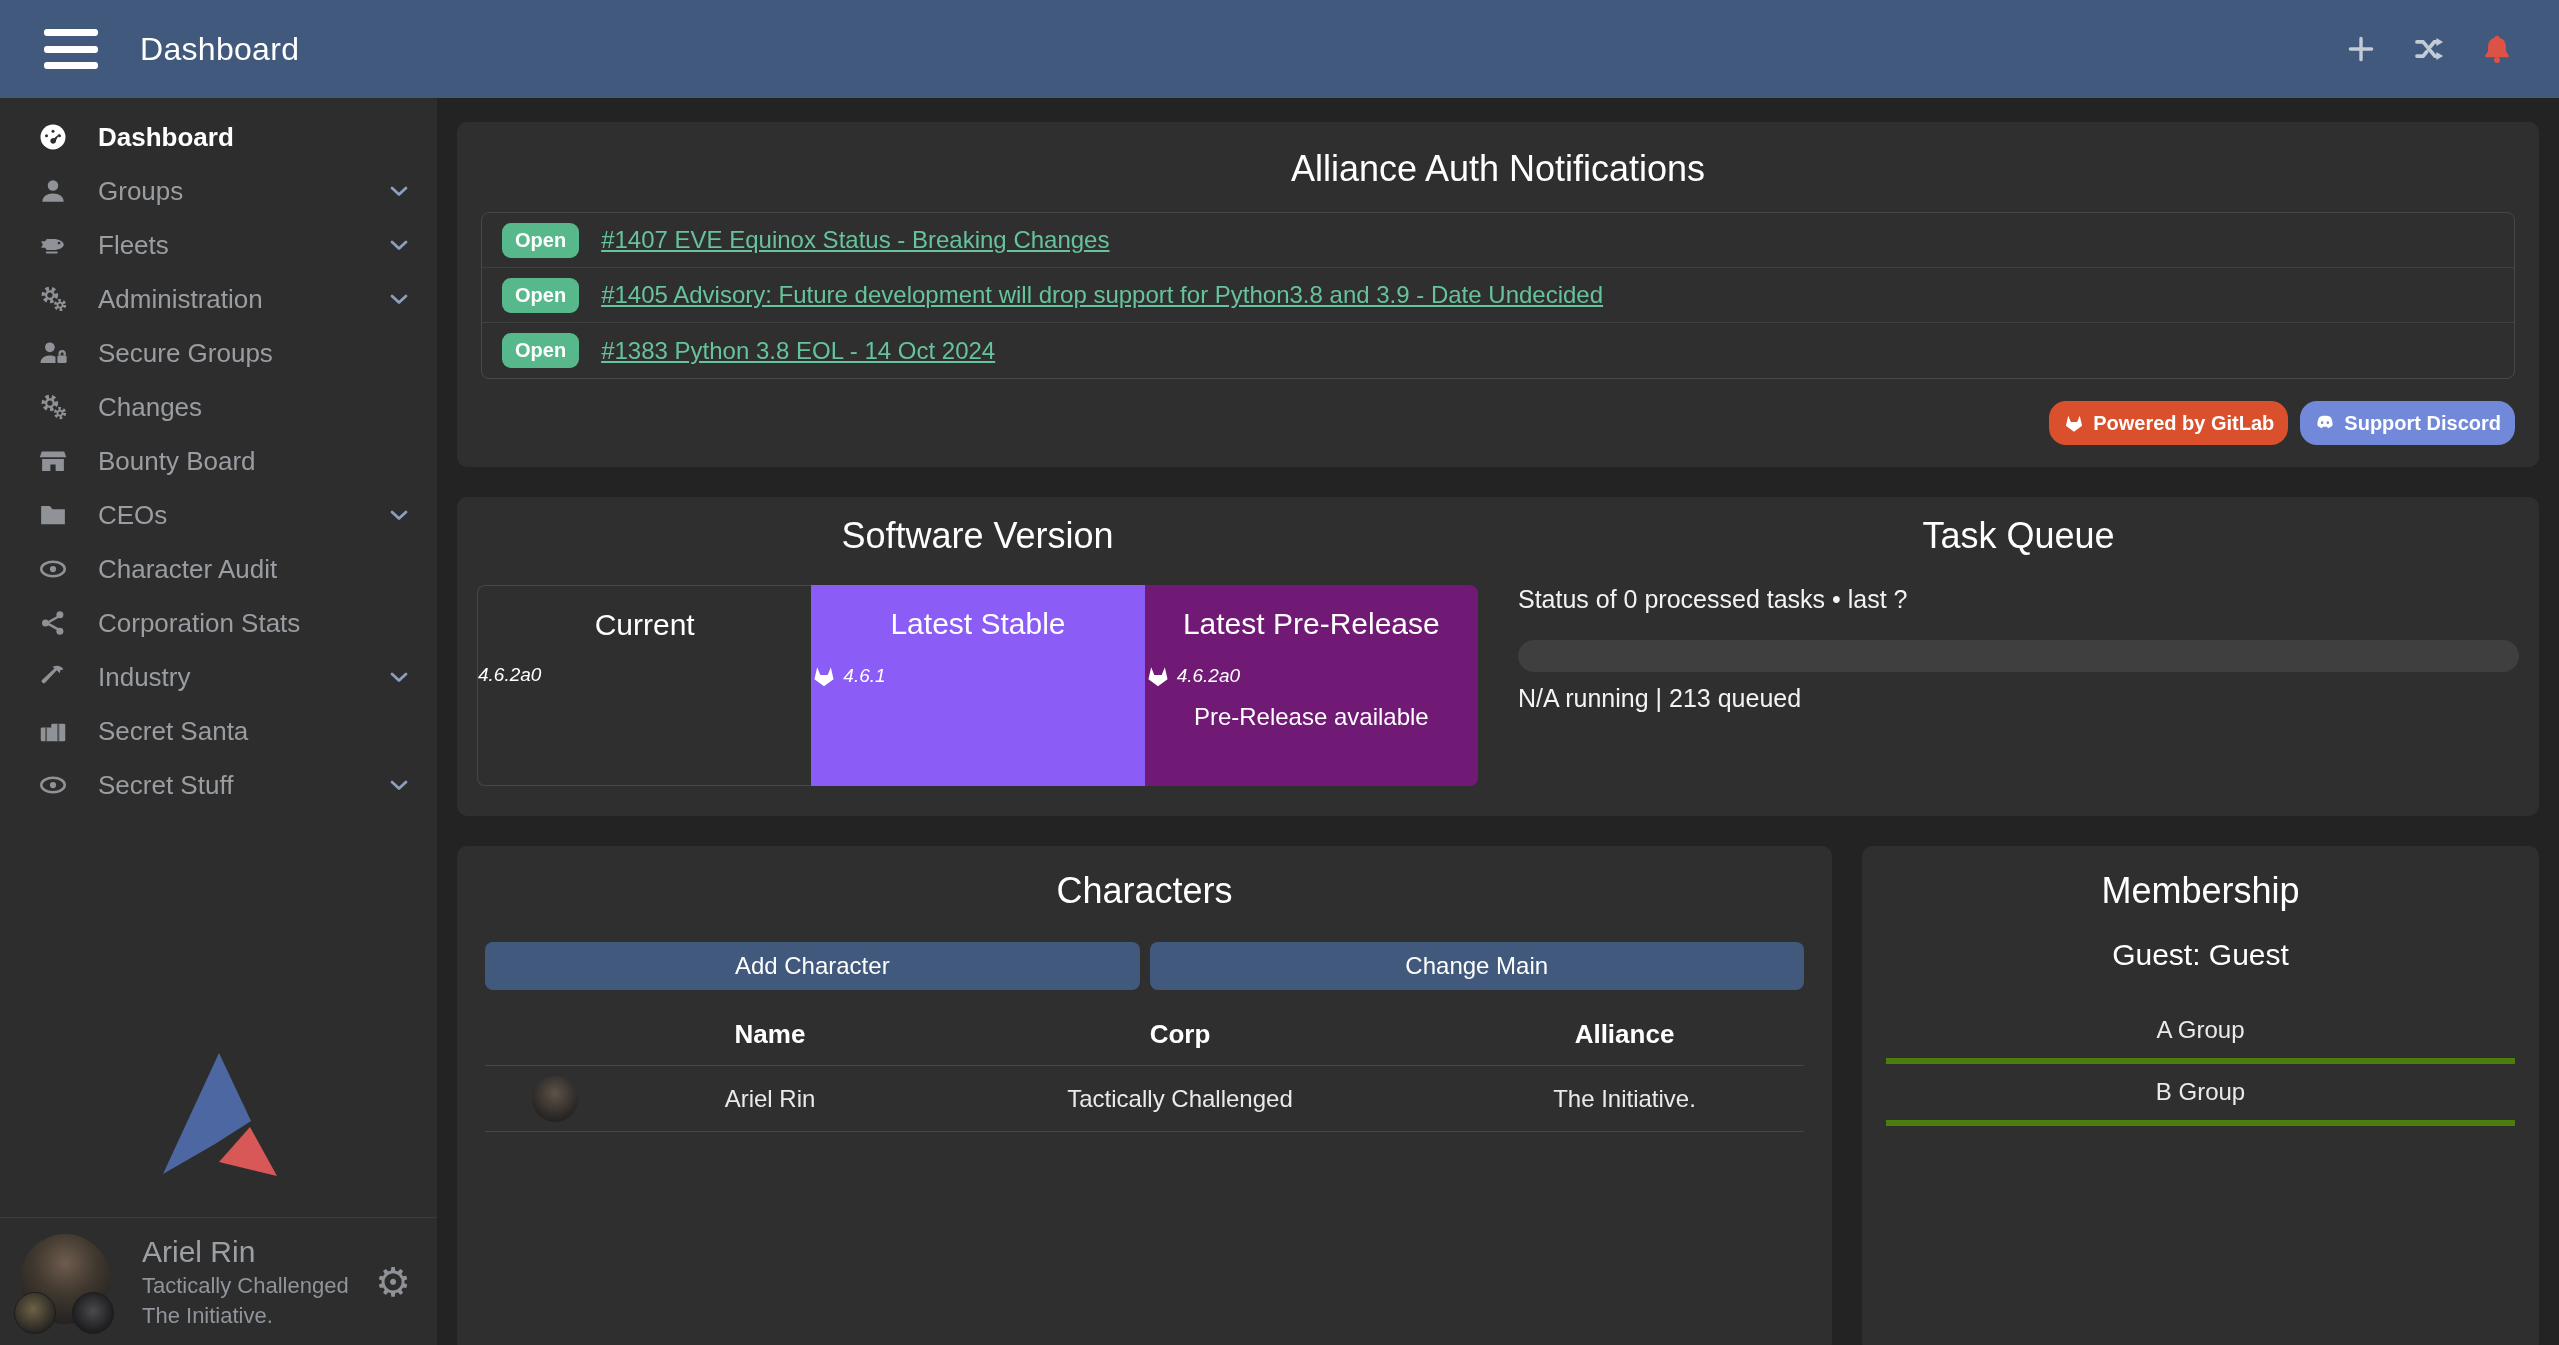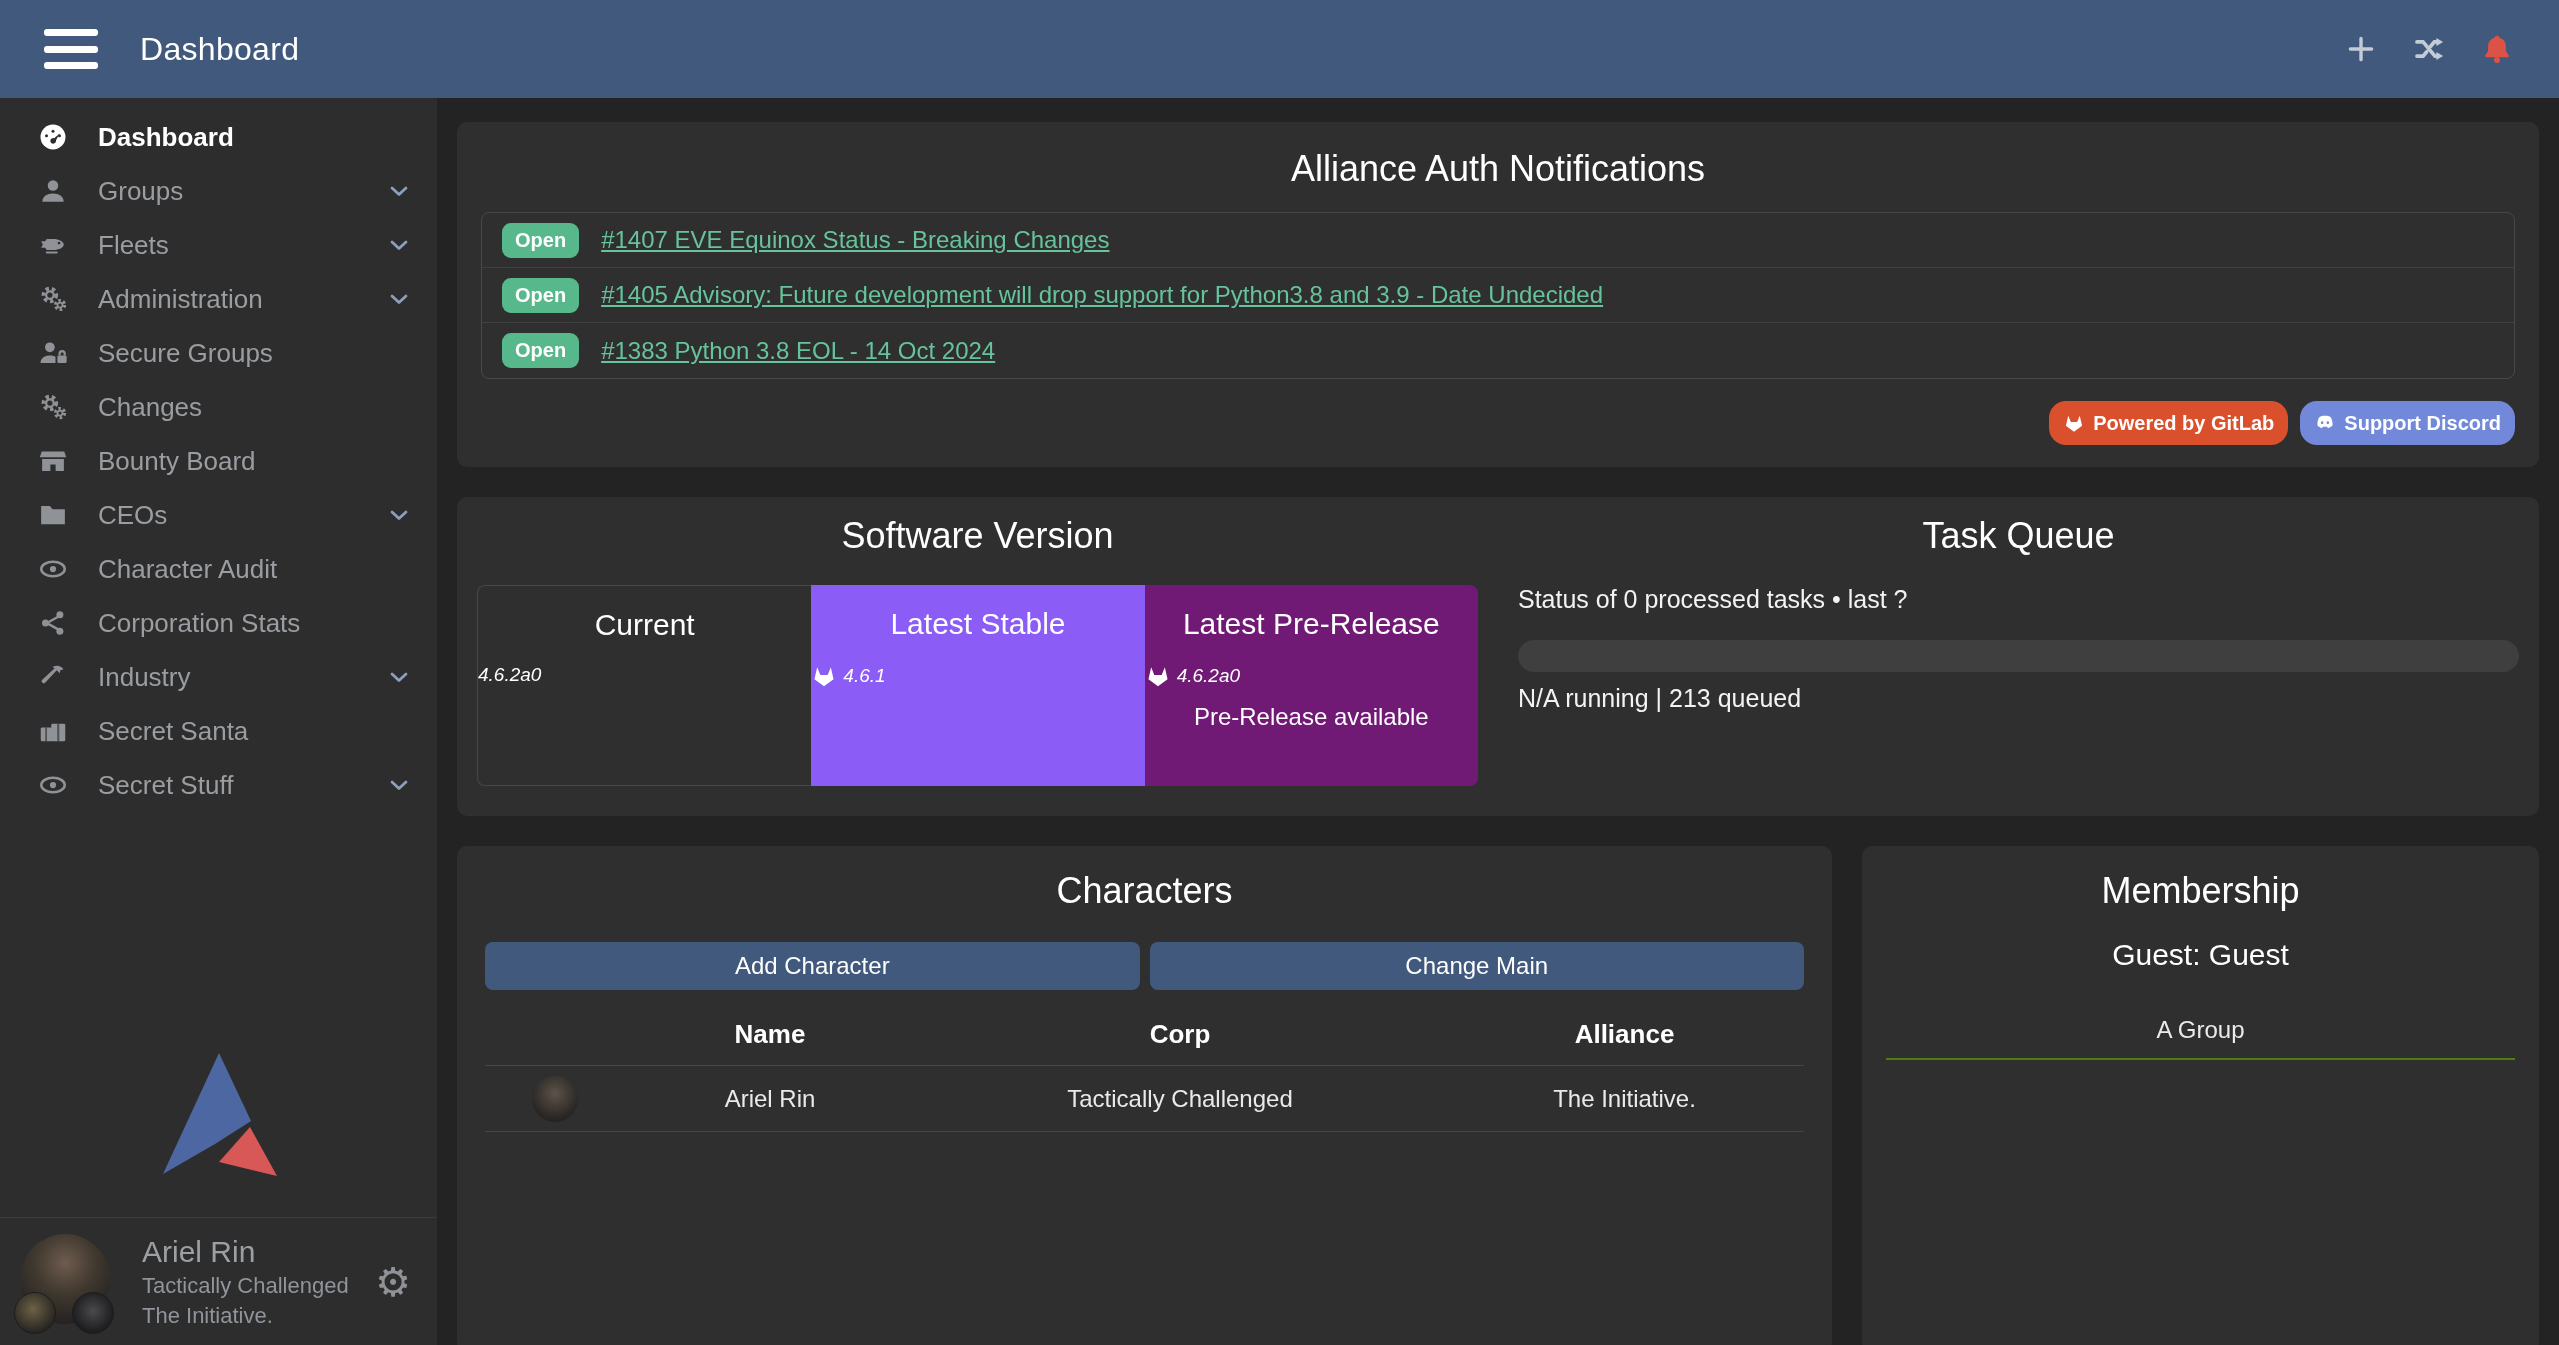--- a/index.html
+++ b/index.html
@@ -103,21 +103,21 @@
   .ct-head div { text-align:center; font-size:26px; font-weight:700; color:#fff; }
   .ct-row { height:66px; border-bottom:1px solid #474747; }
   .ct-row div { text-align:center; font-size:24px; color:#e9eaeb; }
   .char-avatar { width:46px; height:46px; border-radius:50%; margin:0 auto;
     background:radial-gradient(circle at 50% 38%, #5d5349 0%, #2b2826 65%, #181715 100%); }
 
   .p-member { width:677px; padding:18px 24px; }
   .p-member .panel-title { margin:6px 0 0 0; }
   .member-state { text-align:center; font-size:30px; color:#fff; margin-top:26px; }
   .group-list { margin-top:30px; }
-  .group-row { text-align:center; font-size:24px; color:#e9eaeb; padding:14px 0; border-bottom:2px solid #4d7c0f; }
+  .group-row { text-align:center; font-size:24px; color:#e9eaeb; padding:14px 0; border-bottom:6px solid #4d7c0f; }
 </style>
 </head>
 <body>
 
 <div class="navbar">
   <div class="hamburger">
       <span></span>
       <span></span>
       <span></span>
     </div>
@@ -437,18 +437,19 @@
             <div>The Initiative.</div>
           </div>
         </div>
       </div>
 
       <div class="panel p-member">
         <div class="panel-title">Membership</div>
         <div class="member-state">Guest: Guest</div>
         <div class="group-list">
           <div class="group-row">A Group</div>
+          <div class="group-row">B Group</div>
         </div>
       </div>
     </div>
 
   </div>
 </div>
 
 </body></html>

